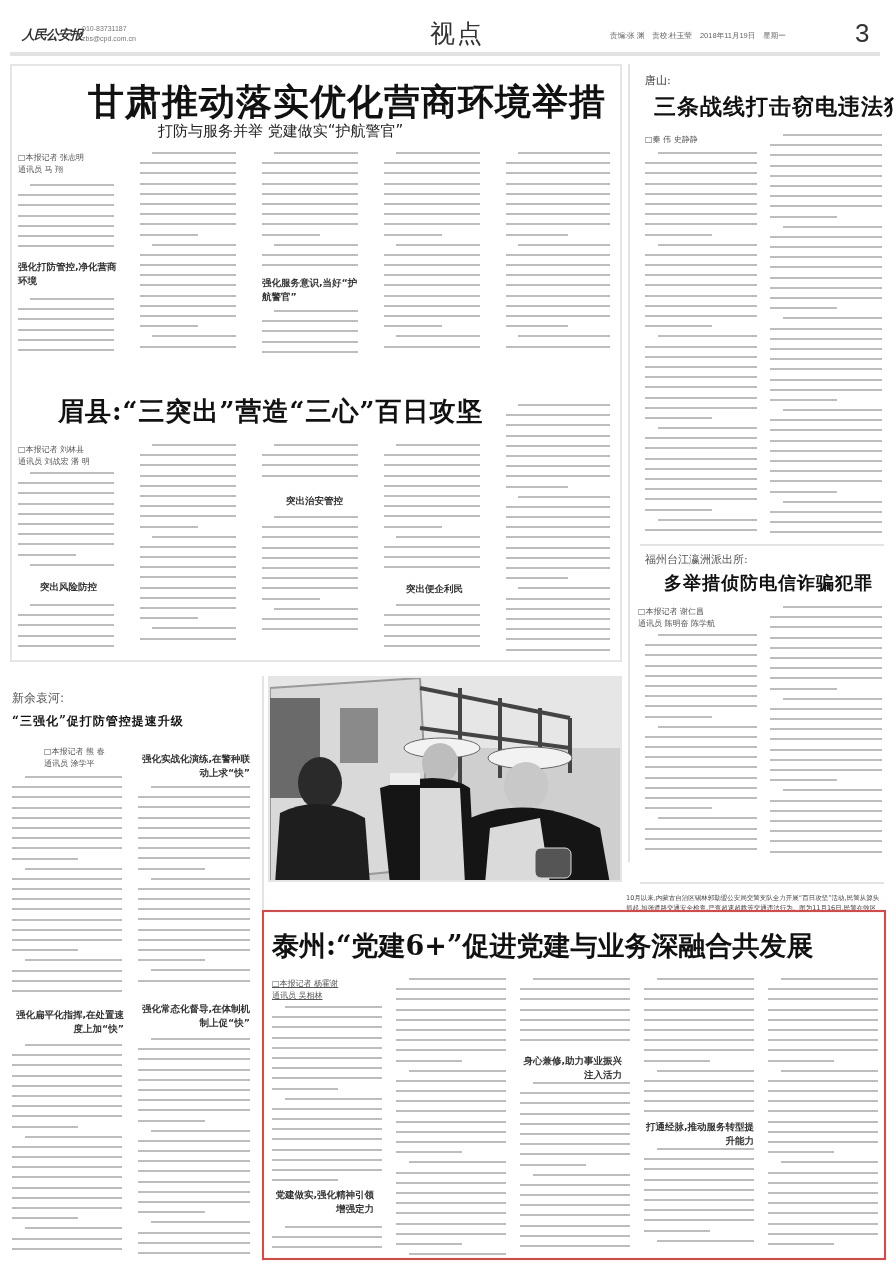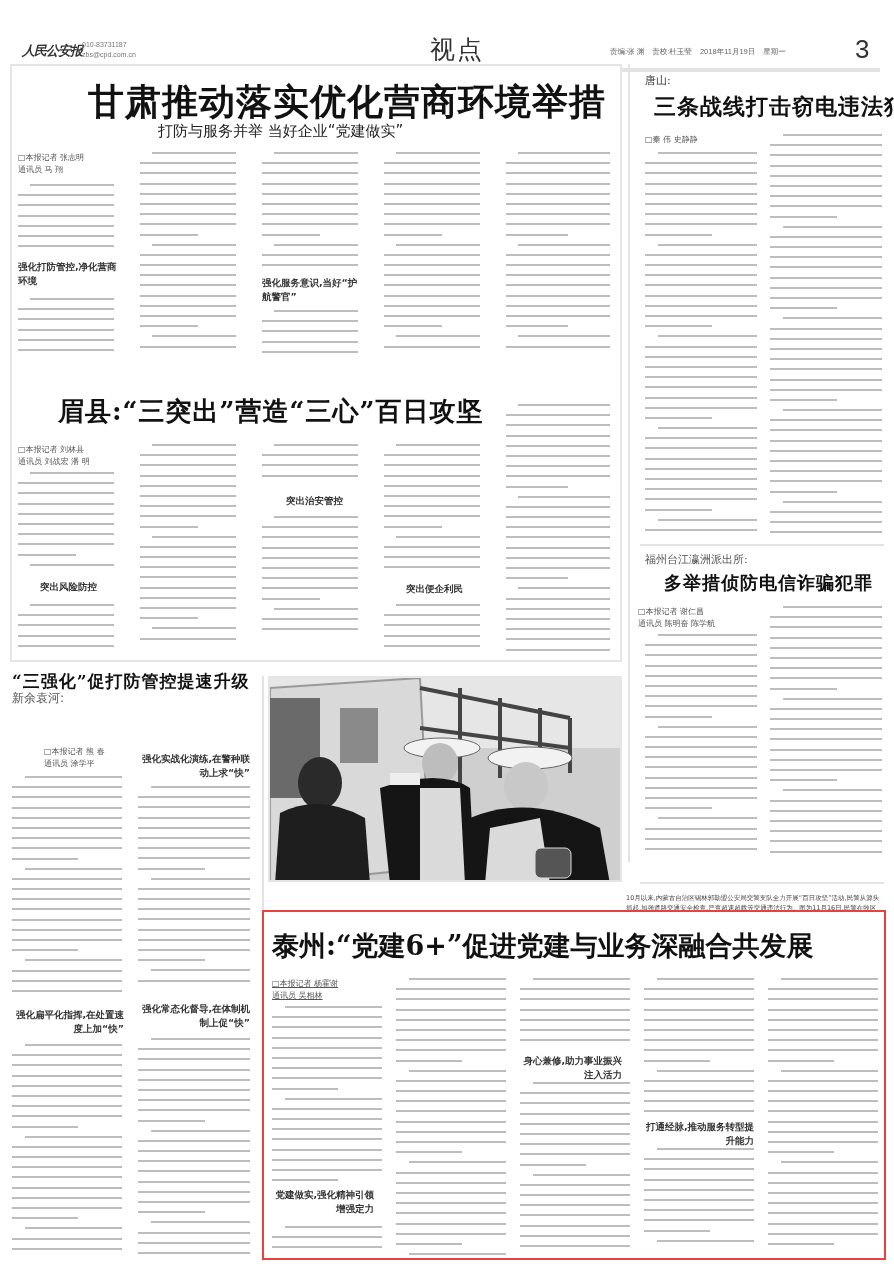--- a/index.html
+++ b/index.html
@@ -1,19 +1,19 @@
 <!DOCTYPE html>
 <html><head>
 <meta charset="utf-8">
 <style>
   * { box-sizing: border-box; margin: 0; padding: 0; }
   html, body { width: 894px; height: 1266px; background: #fff; overflow: hidden; }
   body { position: relative; font-family: "DejaVu Serif", serif; color: #222; }
 
-  .masthead { position: absolute; left: 10px; top: 16px; width: 870px; height: 35px; }
+  .masthead { position: absolute; left: 10px; top: 0; width: 870px; height: 35px; }
   .masthead .logo { position: absolute; left: 12px; top: 26px; font-size: 13px; font-style: italic; font-weight: bold; color: #333; font-family: "DejaVu Serif", serif; letter-spacing: -1px; }
   .masthead .contact { position: absolute; left: 72px; top: 24px; font-size: 7px; line-height: 10px; color: #777; font-family: "Liberation Sans", sans-serif; }
   .masthead .section { position: absolute; left: 420px; top: 17px; font-size: 25px; color: #333; font-family: "DejaVu Sans", sans-serif; letter-spacing: 2px; }
   .masthead .meta { position: absolute; left: 600px; top: 31px; font-size: 7.5px; color: #666; font-family: "Liberation Sans", sans-serif; white-space: nowrap; }
   .masthead .meta span { margin-right: 6px; }
   .masthead .pagenum { position: absolute; left: 845px; top: 18px; font-size: 26px; color: #333; font-family: "Liberation Sans", sans-serif; font-weight: 300; }
   .masthead .rule { position: absolute; left: 0; top: 52px; width: 870px; height: 4px; background: #e2e2e2; }
 
   .box { position: absolute; border: 2px solid #e5e5e5; background: #fff; }
   .red-box { position: absolute; border: 2px solid #e8413e; background: #fff; }
@@ -52,21 +52,21 @@
     <span>2018年11月19日</span>
     <span>星期一</span>
   </div>
   <div class="pagenum">3</div>
   <div class="rule"></div>
 </div>
 
 <div class="box" style="left:10px; top:64px; width:612px; height:598px;"></div>
 
 <div class="headline" style="left:88px; top:78px; font-size:36px;">甘肃推动落实优化营商环境举措</div>
-<div class="subhead" style="left:158px; top:122px; font-size:15px;">打防与服务并举  当好企业“党建做实”</div>
+<div class="subhead" style="left:158px; top:122px; font-size:15px;">打防与服务并举  党建做实“护航警官”</div>
 <div class="byline" style="left:18px; top:152px;">
   <span class="row">□本报记者  张志明</span>
   <span class="row">  通讯员    马  翔</span>
 </div>
 <div class="minihead" style="left:18px; top:260px; width:100px;">强化打防管控,净化营商环境</div>
 <div class="minihead" style="left:262px; top:276px; width:100px;">强化服务意识,当好“护航警官”</div>
 
 <div class="headline" style="left:58px; top:394px; font-size:26px;">眉县:“三突出”营造“三心”百日攻坚</div>
 <div class="byline" style="left:18px; top:444px;">
   <span class="row">□本报记者  刘林县</span>
@@ -478,21 +478,21 @@
     <rect x="265" y="170" width="36" height="30" rx="6" fill="#555" stroke="#ddd"></rect>
   </svg>
 </div>
 <div class="caption">
   <span>10月以来,内蒙古自治区锡林郭勒盟公安局交警支队全力开展“百日攻坚”活动,民警从源头抓起,加强道路交通安全检查,严查超速超载等交通违法行为。图为11月16日,民警在牧区道路检查货车,并开展“百日攻坚”活动。</span>
   <span style="float:right;">王  明  摄</span>
 </div>
 
 <div class="divider-v" style="left:262px; top:676px; height:585px;"></div>
 <div class="kicker" style="left:12px; top:690px; font-size:12px; color:#555;">新余袁河:</div>
-<div class="headline" style="left:12px; top:670px; font-size:17px;">“三强化”促打防管控提速升级</div>
+<div class="headline" style="left:12px; top:713px; font-size:12px;">“三强化”促打防管控提速升级</div>
 <div class="byline" style="left:12px; top:746px;margin-left:32px;">
   <span class="row">□本报记者  熊  春</span>
   <span class="row">  通讯员    涂学平</span>
 </div>
 <div class="minihead" style="left:138px; top:752px; width:112px; text-align:right;">强化实战化演练,在警种联动上求“快”</div>
 <div class="minihead" style="left:138px; top:1002px; width:112px; text-align:right;">强化常态化督导,在体制机制上促“快”</div>
 <div class="minihead" style="left:12px; top:1008px; width:112px; text-align:right;">强化扁平化指挥,在处置速度上加“快”</div>
 
 <div class="col" style="left:12px; top:776px; width:110px;">
     <div class="ln ind"></div>

